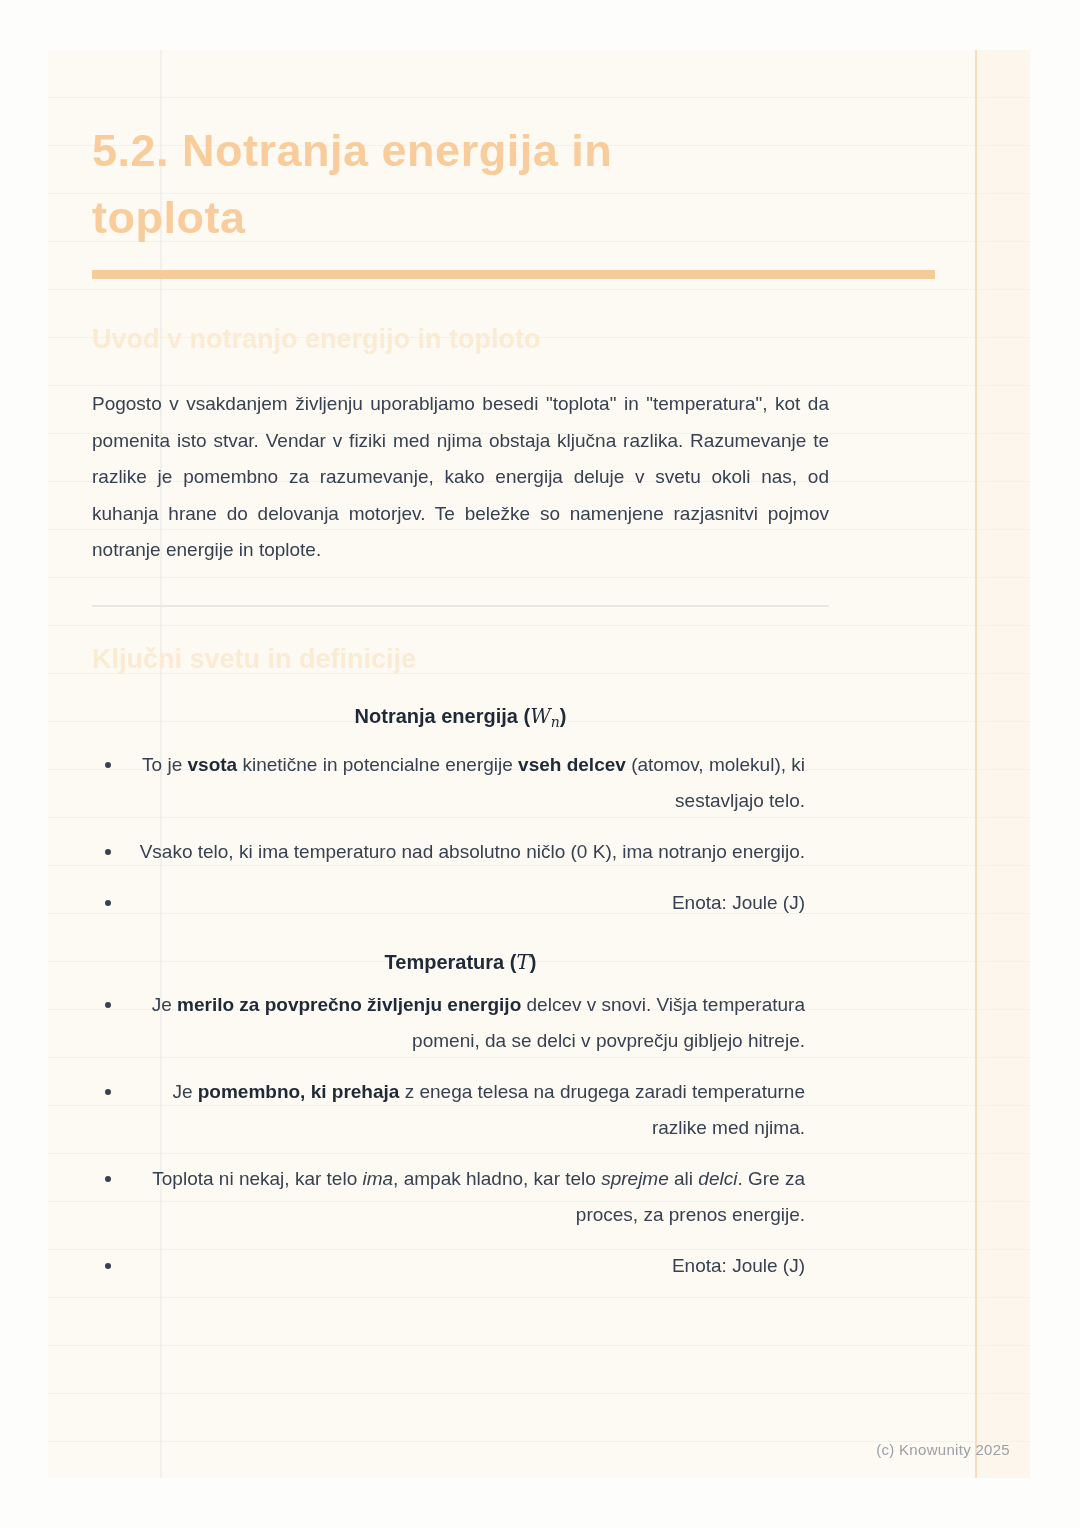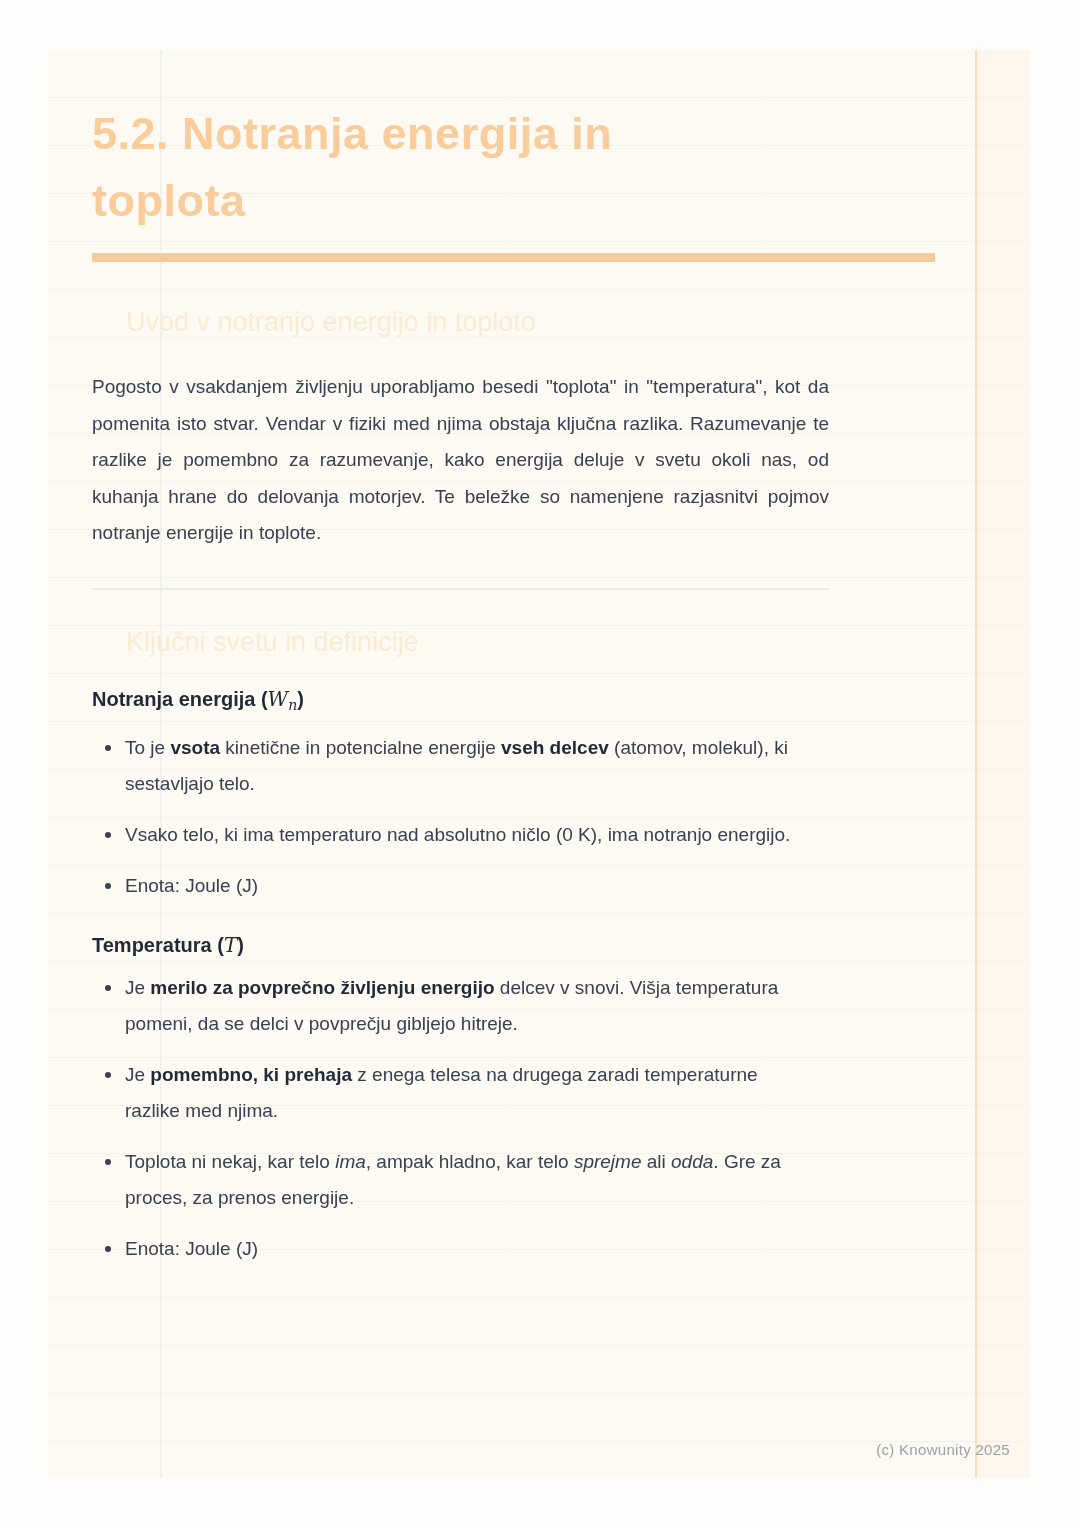--- a/index.html
+++ b/index.html
@@ -25,45 +25,44 @@
       #fdfaf3;
   }
   .rule-v { position: absolute; top: 0; bottom: 0; width: 2px; }
   .rule-v.gray  { left: 112px; background: #e9ebe9; opacity: .7; }
   .rule-v.peach { left: 927px; background: #f6ddc0; }
   .margin-strip {
     position: absolute; top: 0; bottom: 0;
     left: 929px; right: 0;
     background: rgba(248, 238, 223, 0.35);
   }
-  .content { position: absolute; left: 44px; top: 0; width: 892px; }
+  .content { position: absolute; left: 44px; top: 17px; width: 892px; }
 
   h1.title {
     margin-top: 50px;
     font-size: 45px;
     line-height: 67px;
     font-weight: 700;
     letter-spacing: .5px;
     color: #f8cc9b;
     width: 843px;
   }
   .title-bar {
     margin-top: 19px;
     width: 843px; height: 9px;
     background: #f5cb98;
     border-radius: 1px;
   }
   h2.section-heading {
     margin-top: 44px;
     font-size: 27px;
     line-height: 32px;
-    font-weight: 400;
+    font-weight: 700;
     color: #fbebd3;
     width: 737px;
-    margin-left: 34px;
   }
   p.intro {
     margin-top: 31px;
     width: 737px;
     font-size: 19px;
     line-height: 36.5px;
     text-align: justify;
     color: #374151;
   }
   hr.divider {
@@ -74,22 +73,23 @@
   }
   h2.section-heading.second { margin-top: 36px; }
 
   #subsections h3 {
     margin: 28px 0 12px 0;
     font-size: 20px;
     line-height: 26px;
     font-weight: 400;
     color: #1f2937;
     width: 737px;
+    text-align: center;
   }
-  #subsections ul { list-style: none; width: 737px; }
+  #subsections ul { list-style: none; width: 737px; text-align: right; }
   #subsections li {
     position: relative;
     padding-left: 33px;
     max-width: 713px;
     font-size: 19px;
     line-height: 36px;
     margin-bottom: 15px;
     color: #374151;
   }
   #subsections li::before {
@@ -155,20 +155,20 @@
           <li><span class="seg ">To je </span><span class="seg b">vsota</span><span class="seg "> kinetične in potencialne energije </span><span class="seg b">vseh delcev</span><span class="seg "> (atomov, molekul), ki sestavljajo telo.</span></li>
           <li><span class="seg ">Vsako telo, ki ima temperaturo nad absolutno ničlo (0 K), ima notranjo energijo.</span></li>
           <li><span class="seg ">Enota: Joule (J)</span></li>
         </ul>
         <h3><span class="seg b">Temperatura (</span><span class="seg m">T</span><span class="seg b">)</span></h3>
         <ul>
           <li><span class="seg ">Je </span><span class="seg b">merilo za povprečno življenju energijo</span><span class="seg "> delcev v snovi. Višja temperatura pomeni, da se delci v povprečju gibljejo hitreje.</span></li>
         </ul>
         <ul>
           <li><span class="seg ">Je </span><span class="seg b">pomembno, ki prehaja</span><span class="seg "> z enega telesa na drugega zaradi temperaturne razlike med njima.</span></li>
-          <li><span class="seg ">Toplota ni nekaj, kar telo </span><span class="seg i">ima</span><span class="seg ">, ampak hladno, kar telo </span><span class="seg i">sprejme</span><span class="seg "> ali </span><span class="seg i">odda</span><span class="seg ">. Gre za proces, za prenos energije.</span></li>
+          <li><span class="seg ">Toplota ni nekaj, kar telo </span><span class="seg i">ima</span><span class="seg ">, ampak hladno, kar telo </span><span class="seg i">sprejme</span><span class="seg "> ali </span><span class="seg i">delci</span><span class="seg ">. Gre za proces, za prenos energije.</span></li>
           <li><span class="seg ">Enota: Joule (J)</span></li>
         </ul>
       </div>
   </div>
 
   <div class="footer">(c) Knowunity 2025</div>
 </div>
 
 </body></html>

